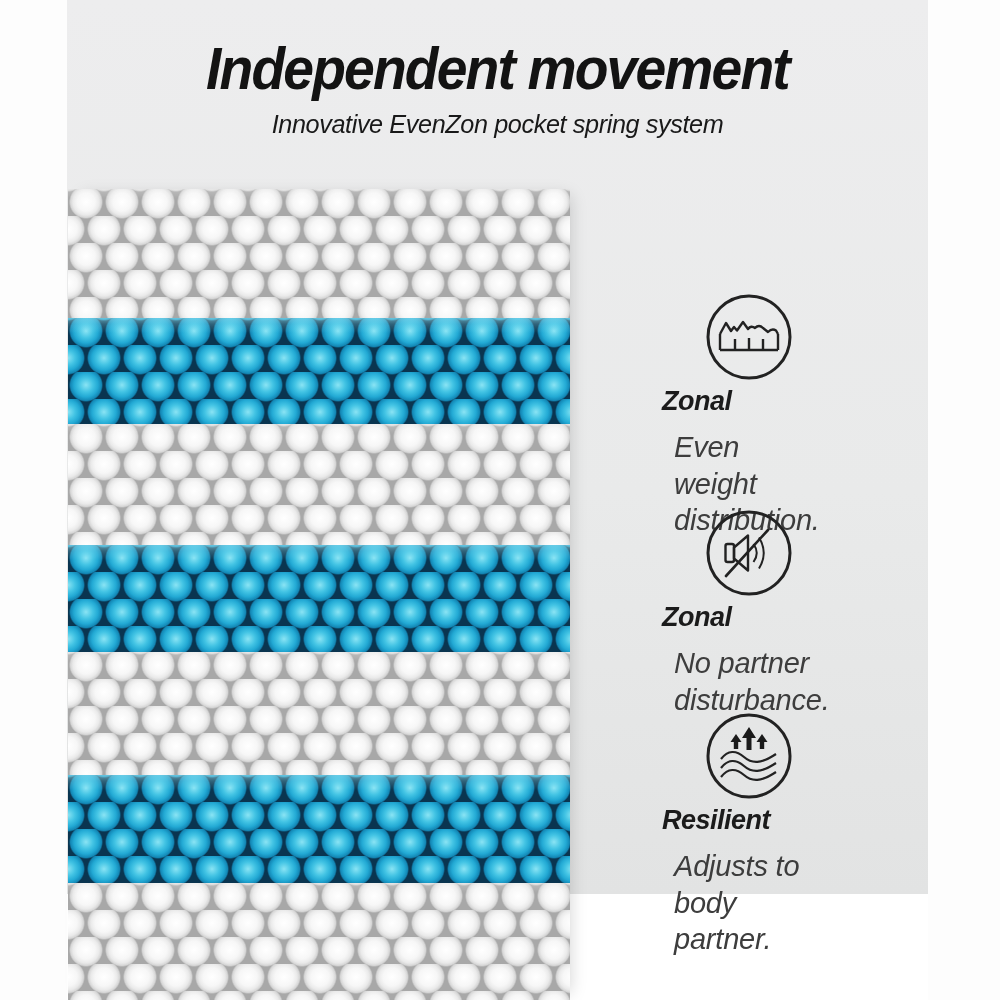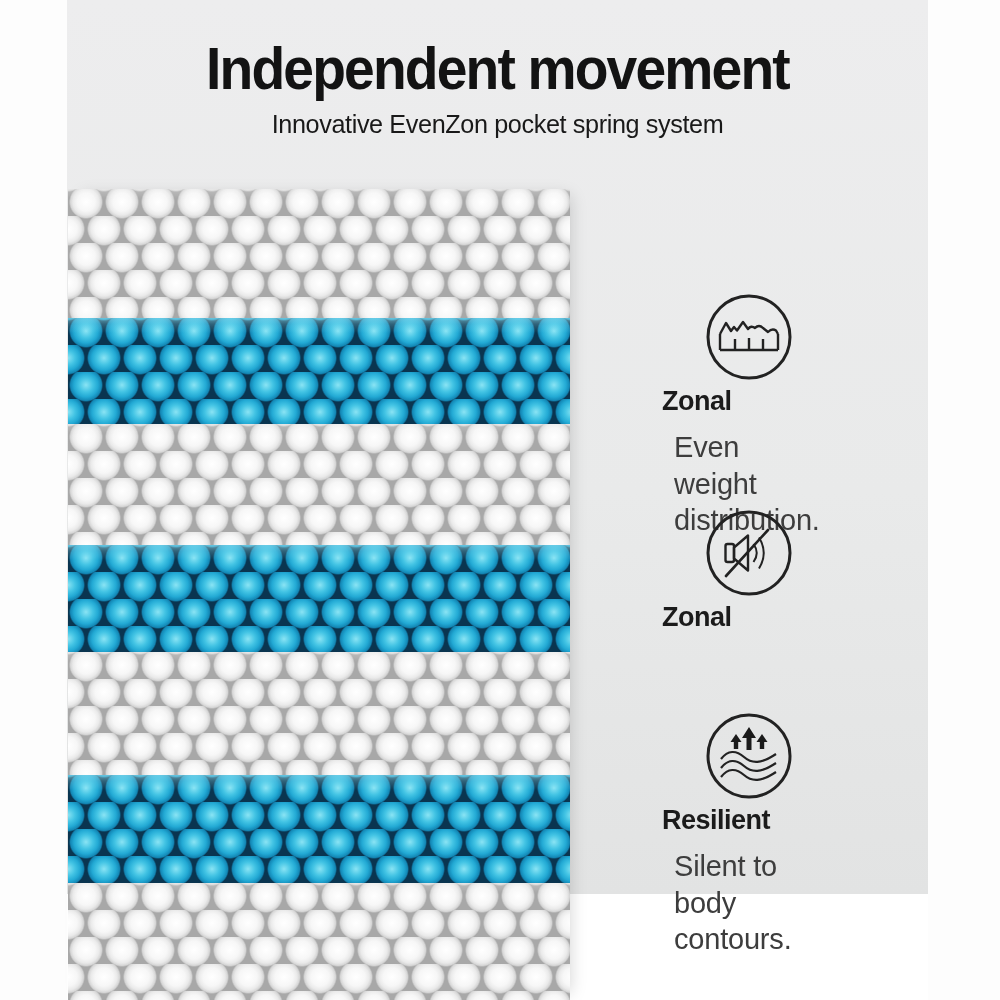--- a/index.html
+++ b/index.html
@@ -1,18 +1,18 @@
 <!DOCTYPE html>
 <html style="--white-spring: #f7f7f7; --white-gap: #a8a8a8; --blue-spring: #22a9d4; --blue-gap: #0a3550; --strip: #fdfdfd;"><head>
 <meta charset="utf-8">
 <style>
   html,body{margin:0;padding:0;}
   body{width:1000px;height:1000px;overflow:hidden;font-family:"Liberation Sans",sans-serif;}
   .canvas{position:relative;width:1000px;height:894px;
-          background:linear-gradient(180deg,#ededee 0%,#e9eaea 55%,#e2e3e3 100%);}
+          background:linear-gradient(180deg,#ededee 0%,#e9eaea 55%,#e2e3e3 100%);font-style:italic;}
   .strip{position:absolute;top:0;height:1000px;background:var(--strip,#fdfdfd);}
   .strip.left{left:0;width:67px;}
   .strip.right{left:928px;width:72px;}
 
   header{position:absolute;left:67px;right:72px;top:38px;text-align:center;color:#131313;}
   header h1{margin:0;font-size:60px;line-height:1.04;font-weight:700;letter-spacing:-2px;
             transform:scaleX(.92);transform-origin:50% 50%;}
   header p{margin:9px 0 0;font-size:26px;font-weight:400;letter-spacing:-.4px;color:#191919;
            transform:scaleX(.97);transform-origin:50% 50%;}
 
@@ -87,32 +87,33 @@
         <svg viewBox="0 0 88 88" fill="none" stroke="#222222" stroke-width="2.4">
           <circle cx="44" cy="44" r="41" stroke-width="3"></circle>
           <rect x="20.5" y="35" width="8.5" height="18" rx="2"></rect>
           <path d="M29,38.5 L43,26.5 L43,61.5 L29,49.5 Z" stroke-linejoin="round"></path>
           <path d="M48.5,35 Q55,44 48.5,53" stroke-width="2"></path>
           <path d="M54,28.5 Q63.5,44 54,59.5" stroke-width="2"></path>
           <path d="M21,67 L63,21" stroke-width="2.6" stroke-linecap="round"></path>
         </svg>
       </span>
       <h3>Zonal</h3>
+      <p>No partner disturbance.</p>
     </section>
 
     <section class="feature" style="top:712px">
       <span class="icn">
         <svg viewBox="0 0 88 88" fill="none" stroke="#222222">
           <circle cx="44" cy="44" r="41" stroke-width="3"></circle>
           <path fill="#1a1a1a" stroke="none" d="M44,15 L51,26 L46.5,26 L46.5,38 L41.5,38 L41.5,26 L37,26 Z"></path>
           <path fill="#1a1a1a" stroke="none" d="M31,22 L36.5,30 L33.2,30 L33.2,37 L28.8,37 L28.8,30 L25.5,30 Z"></path>
           <path fill="#1a1a1a" stroke="none" d="M57,22 L62.5,30 L59.2,30 L59.2,37 L54.8,37 L54.8,30 L51.5,30 Z"></path>
           <path d="M16,47 C23,38 31,38 39,45 C47,52 56,52 71,42" stroke-width="2.2"></path>
           <path d="M16,56 C23,47 31,47 39,54 C47,61 56,61 71,51" stroke-width="2.2"></path>
           <path d="M16,65 C23,56 31,56 39,63 C47,70 56,70 71,60" stroke-width="2.2"></path>
         </svg>
       </span>
       <h3>Resilient</h3>
-      <p>Silent to body contours.</p>
+      <p>Adjusts to body partner.</p>
     </section>
 
   </aside>
 </div>
 
 </body></html>

